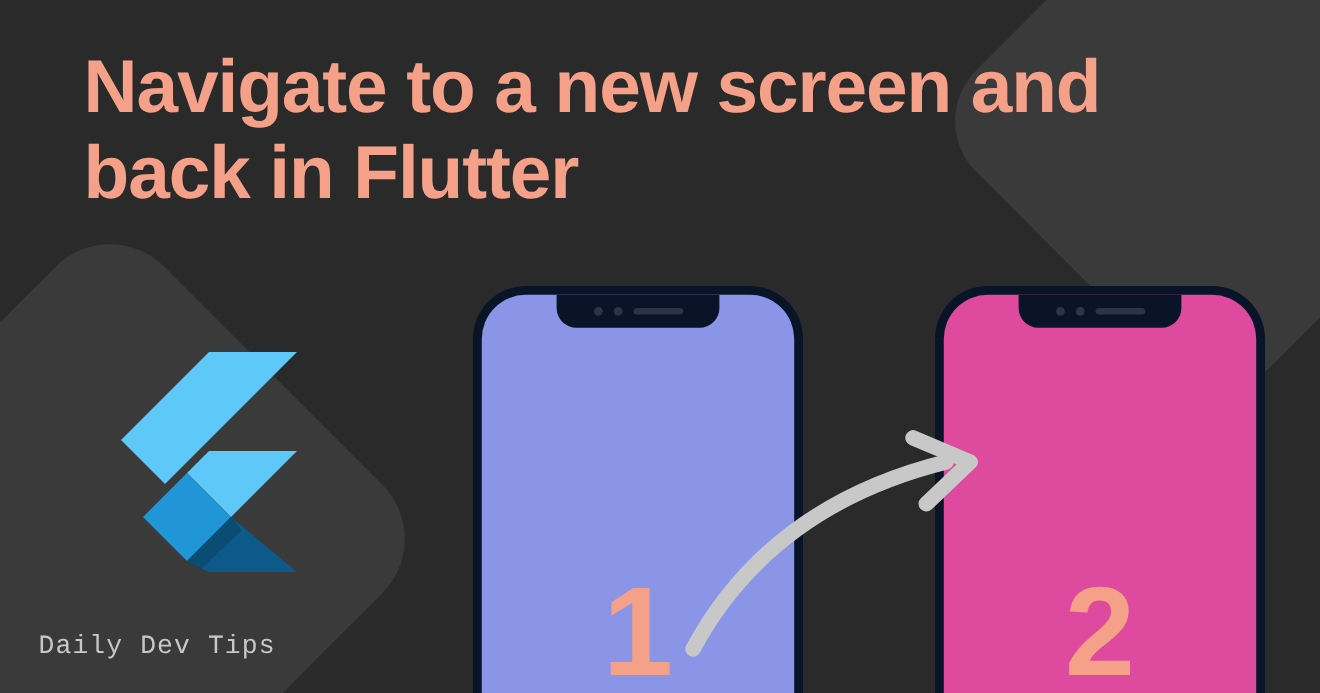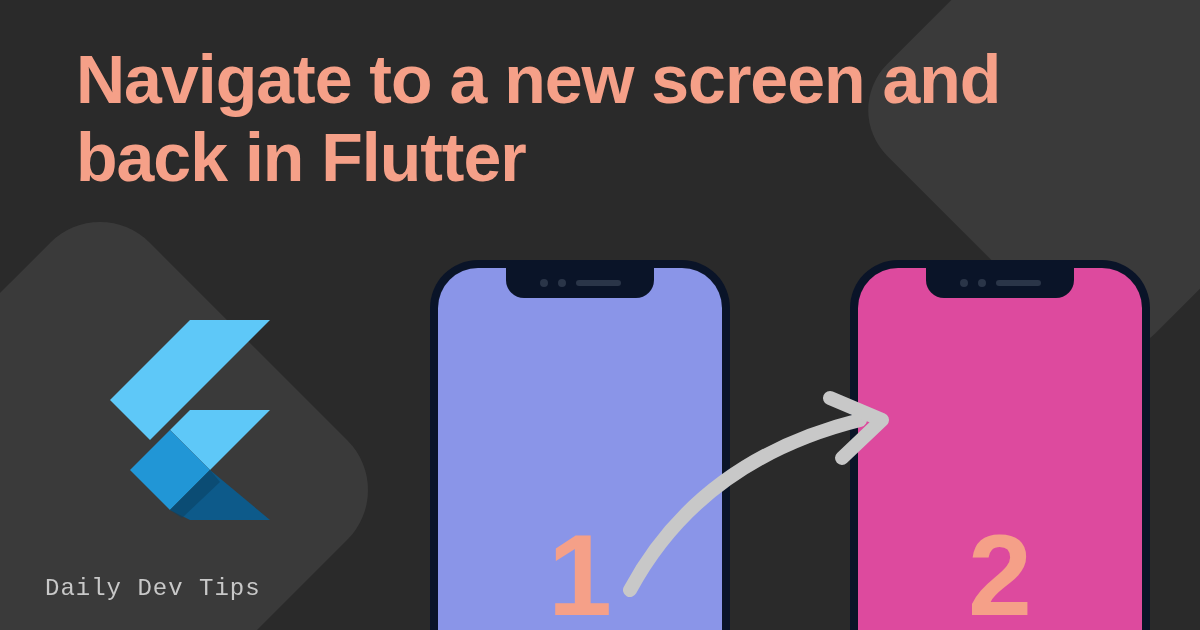--- a/index.html
+++ b/index.html
@@ -50,21 +50,21 @@
       position: absolute;
       left: 110px;
       top: 320px;
       width: 160px;
       height: 200px;
     }
     
     .footer {
       position: absolute;
       bottom: 28px;
-      left: 45px;
+      left: 35px;
       font-family: "Courier New", monospace;
       font-size: 24px;
       color: #c8c8c8;
       letter-spacing: 1px;
     }
     
     .phone {
       position: absolute;
       width: 300px;
       height: 540px;

